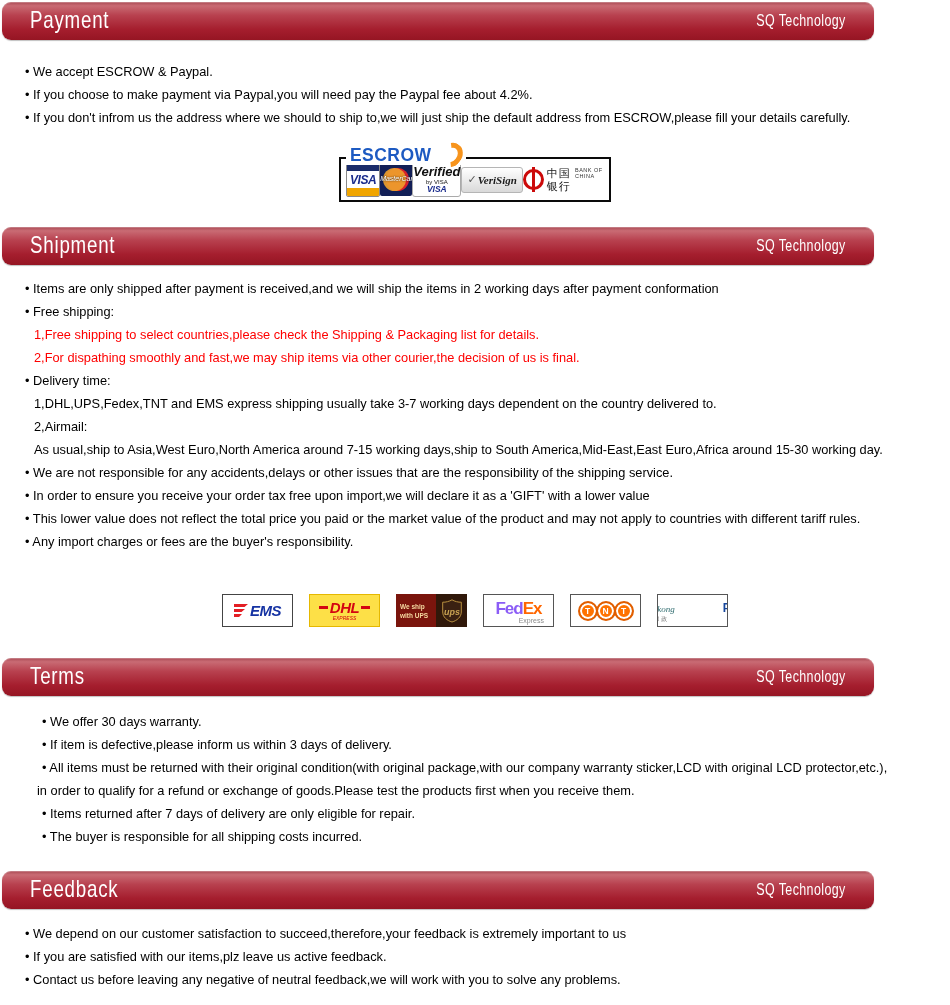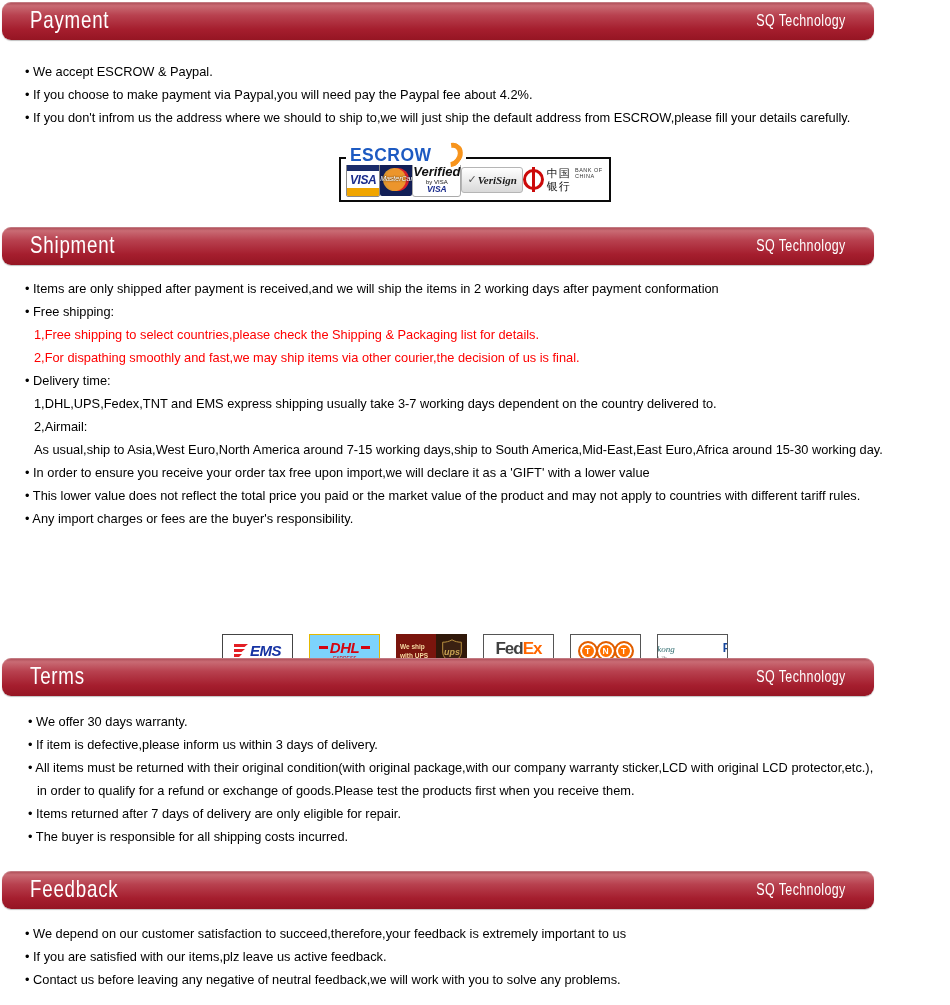--- a/index.html
+++ b/index.html
@@ -15,21 +15,21 @@
   .bar-brand{position:absolute;right:28px;top:50%;transform:translateY(-52%) scaleX(0.78);
        transform-origin:right center;color:#fff;font-size:16px;letter-spacing:0.5px;white-space:nowrap;}
 
   
   .textblock{position:absolute;left:0;width:950px;color:#000;font-size:12.8px;}
   .line{line-height:23px;padding-left:25px;white-space:nowrap;}
   .line.bullet::before{content:"\2022  ";}
   .line.sub{padding-left:34px;}
   .line.cont{padding-left:34px;}
   .red{color:#fe0000;}
-  .tblock .line{padding-left:28px;}
+  .tblock .line{padding-left:42px;}
   .tblock .line.cont{padding-left:37px;}
 
   
   .escrow-wrap{position:absolute;top:144px;left:50%;transform:translateX(-50%);width:272px;height:58px;}
   .escrow-box{position:absolute;top:13px;left:0;right:0;bottom:0;border:2px solid #0a0a0a;background:#fff;
        display:flex;align-items:center;justify-content:space-between;padding:3px 5px;box-sizing:border-box;}
   .escrow-logo{position:absolute;top:0;left:7px;height:21px;background:#fff;padding:0 4px;
        display:flex;align-items:center;z-index:2;}
   .escrow-text{color:#1d5ac2;font-weight:bold;font-size:19px;letter-spacing:0.5px;transform:scaleX(0.92);transform-origin:left center;}
   .escrow-swoosh{display:inline-block;width:12px;height:16px;border-radius:50%;border:5px solid #f7941d;
@@ -55,35 +55,35 @@
   .vs-check{color:#555;font-size:11px;margin-right:1px;}
   .vs-name{font-family:"Liberation Serif",serif;font-style:italic;font-weight:bold;font-size:11px;color:#1a1a1a;}
   .boc{display:flex;align-items:center;}
   .boc-mark{position:relative;width:15px;height:15px;border:3px solid #cc0a0a;border-radius:50%;margin-right:3px;flex:none;}
   .boc-mark::before{content:"";position:absolute;left:50%;top:-5px;bottom:-5px;width:3px;margin-left:-1.5px;background:#cc0a0a;}
   .boc-text{display:flex;flex-direction:row;line-height:1.1;}
   .boc-cn{font-family:"Liberation Serif",serif;font-size:11px;color:#111;letter-spacing:1px;}
   .boc-en{font-size:5.5px;color:#333;letter-spacing:0.5px;}
 
   
-  .carriers{position:absolute;top:594px;left:50%;transform:translateX(-50%);display:flex;gap:16px;margin-top:40px;}
+  .carriers{position:absolute;top:594px;left:50%;transform:translateX(-50%);display:flex;gap:16px;}
   .carrier{width:71px;height:33px;box-sizing:border-box;background:#fff;border:1px solid #444;
        display:flex;align-items:center;justify-content:center;overflow:hidden;}
   .ems-name{color:#1633a3;font-weight:bold;font-style:italic;font-size:15px;letter-spacing:-0.5px;margin-left:2px;}
-  .carrier.dhl{background:#7dd3fc;border-color:#e5b800;flex-direction:column;line-height:1;}
+  .carrier.dhl{background:#fde047;border-color:#e5b800;flex-direction:column;line-height:1;}
   .dhl-main{display:flex;align-items:center;color:#d40511;font-weight:bold;font-style:italic;font-size:15px;letter-spacing:-0.5px;}
   .dhl-main::before,.dhl-main::after{content:"";display:inline-block;width:9px;height:3px;background:#d40511;margin:0 2px;}
   .dhl-sub{color:#d40511;font-style:italic;font-size:5px;margin-top:1px;}
   .carrier.ups{padding:0;border:none;}
   .ups-left{width:40px;height:100%;background:#7a150d;color:#f5d9a0;font-size:6.5px;font-weight:bold;
        display:flex;flex-direction:column;justify-content:center;padding-left:4px;line-height:9px;box-sizing:border-box;}
   .ups-right{flex:1;height:100%;background:#30180a;display:flex;align-items:center;justify-content:center;}
   .carrier.fedex{position:relative;border-color:#555;}
   .fedex-main{font-weight:bold;font-size:17px;letter-spacing:-1px;margin-top:-4px;}
-  .fed{color:#404040;}
+  .fed{color:#8b5cf6;}
   .ex{color:#ff6600;}
   .fedex-sub{position:absolute;right:9px;bottom:2px;color:#8a8a8a;font-size:7px;}
   .carrier.tnt{border-color:#555;}
   .tnt-c{width:16px;height:16px;border-radius:50%;background:#ff7200;border:2px solid #e05e00;
        box-shadow:inset 0 0 0 2px #fff;color:#fff;font-weight:bold;font-size:8.5px;
        display:flex;align-items:center;justify-content:center;margin:0 -1px;}
   .carrier.hkpost{border-color:#555;gap:1px;}
   .hk-text{display:flex;flex-direction:column;line-height:1.1;}
   .hk-l1{white-space:nowrap;}
   .hk1{font-family:"Liberation Serif",serif;font-style:italic;color:#2e6b6e;font-size:9px;}
@@ -148,20 +148,21 @@
 
   <div class="textblock" style="top:277px;">
     <div class="line bullet">Items are only shipped after payment is received,and we will ship the items in 2 working days after payment conformation</div>
     <div class="line bullet">Free shipping:</div>
     <div class="line sub red">1,Free shipping to select countries,please check the Shipping &amp; Packaging list for details.</div>
     <div class="line sub red">2,For dispathing smoothly and fast,we may ship items via other courier,the decision of us is final.</div>
     <div class="line bullet">Delivery time:</div>
     <div class="line sub">1,DHL,UPS,Fedex,TNT and EMS express shipping usually take 3-7 working days dependent on the country delivered to.</div>
     <div class="line sub">2,Airmail:</div>
     <div class="line sub">As usual,ship to Asia,West Euro,North America around 7-15 working days,ship to South America,Mid-East,East Euro,Africa around 15-30 working day.</div>
+    <div class="line bullet">We are not responsible for any accidents,delays or other issues that are the responsibility of the shipping service.</div>
     <div class="line bullet">In order to ensure you receive your order tax free upon import,we will declare it as a 'GIFT' with a lower value</div>
     <div class="line bullet">This lower value does not reflect the total price you paid or the market value of the product and may not apply to countries with different tariff rules.</div>
     <div class="line bullet">Any import charges or fees are the buyer's responsibility.</div>
   </div>
 
   <div class="carriers">
     <div class="carrier ems">
       <svg width="14" height="13" viewBox="0 0 14 13">
           <path fill="#e31e24" d="M0 0 L14 0 L10.5 3 L0 3 Z M0 5 L11 5 L7.5 8 L0 8 Z M0 10 L8 10 L5 13 L0 13 Z"></path>
         </svg>

